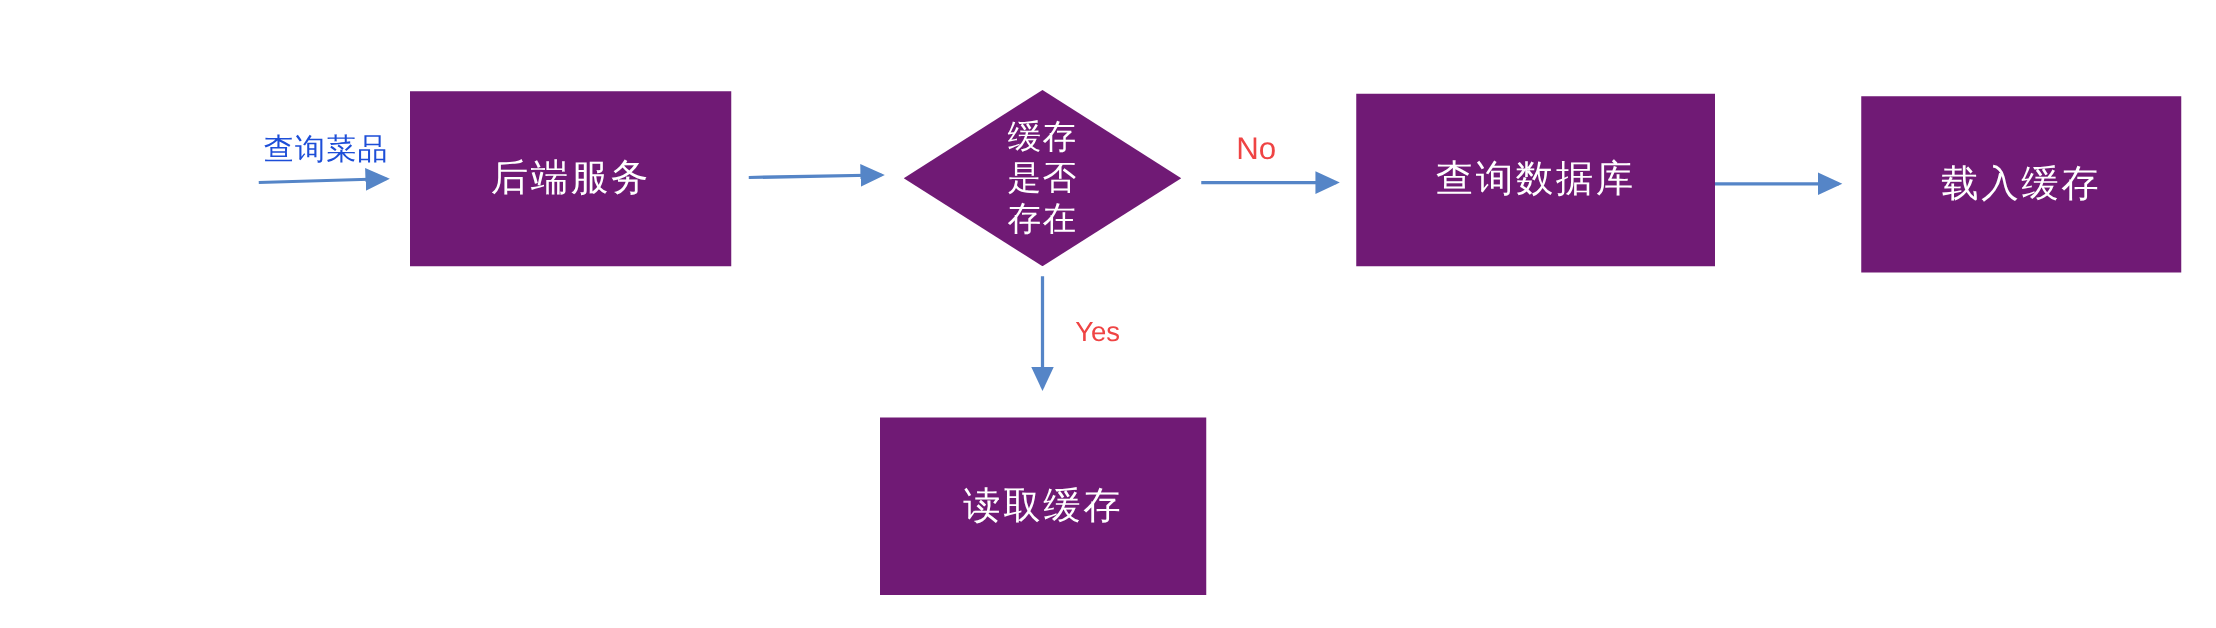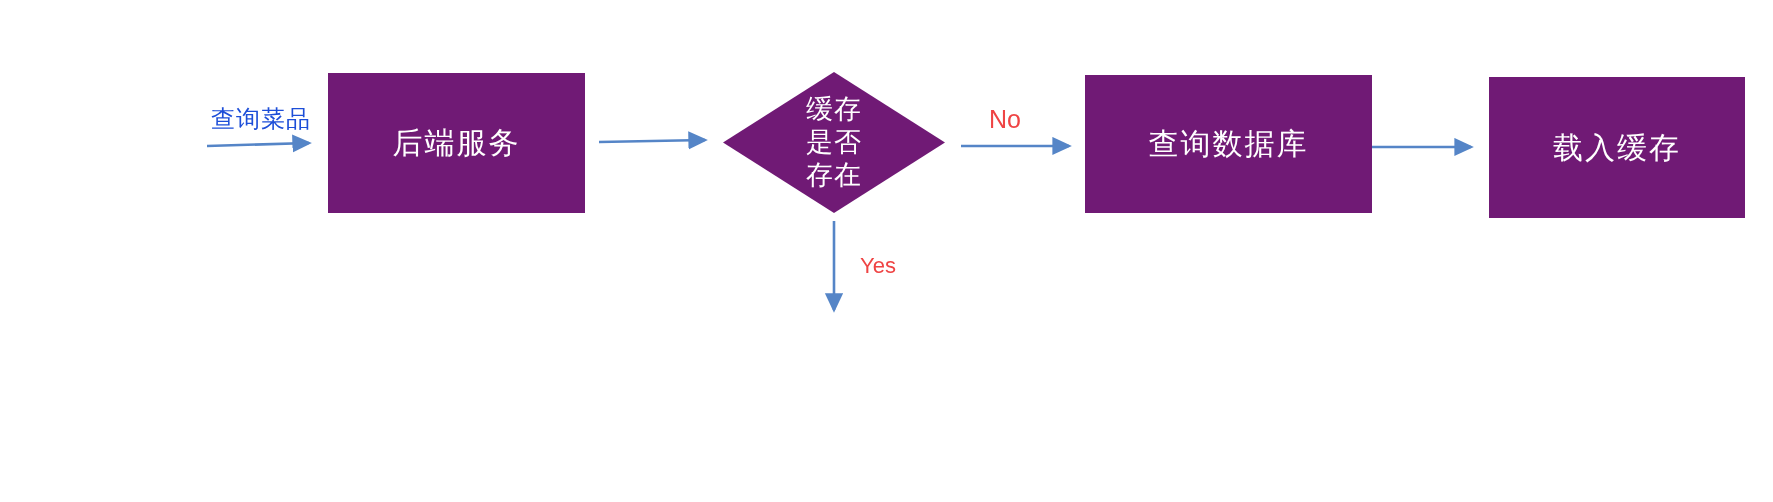--- a/index.html
+++ b/index.html
@@ -127,20 +127,23 @@
   </div>
 
   <div class="node node-querydb">
     <span class="label">查询数据库</span>
   </div>
 
   <div class="node node-loadcache">
     <span class="label">载入缓存</span>
   </div>
 
+  <div class="node node-readcache">
+    <span class="label">读取缓存</span>
+  </div>
 
   <div class="edge-label edge-label-query">查询菜品</div>
 
   <div class="edge-label edge-label-no">No</div>
 
   <div class="edge-label edge-label-yes">Yes</div>
 
 </div>
 
 </body></html>

